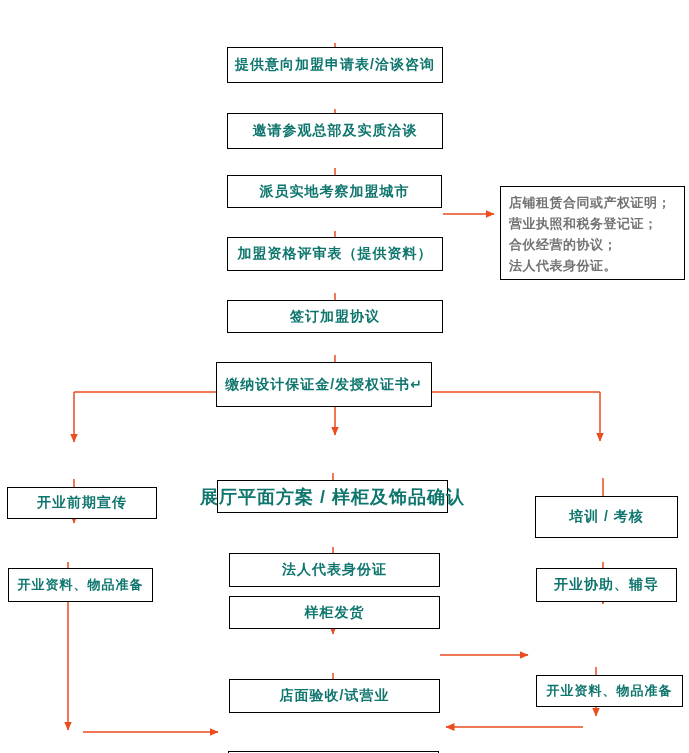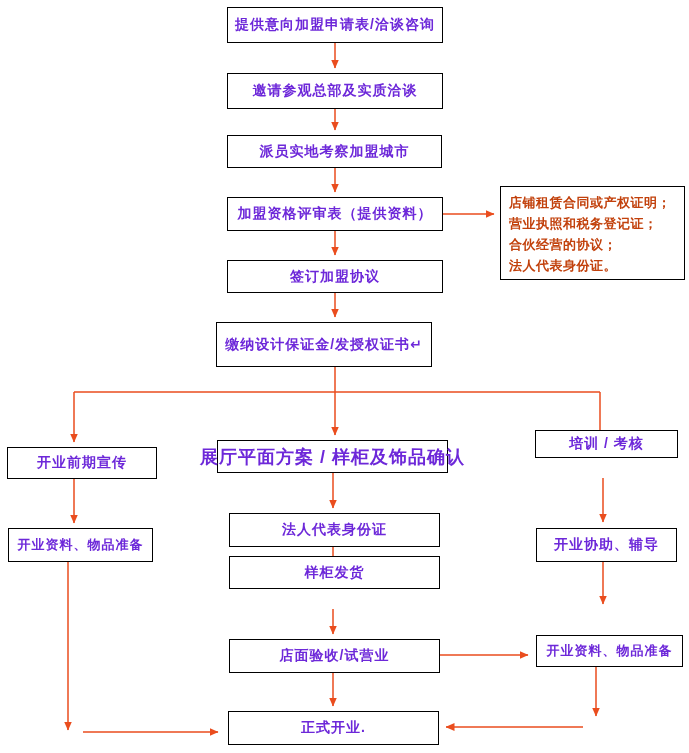--- a/index.html
+++ b/index.html
@@ -3,25 +3,25 @@
 <meta charset="utf-8">
 <style>
   html,body{margin:0;padding:0;background:#ffffff;}
   .canvas{
     position:relative;width:689px;height:753px;background:#ffffff;overflow:hidden;
     font-family:"Liberation Sans","DejaVu Sans",sans-serif;
   }
   .box{
     position:absolute;box-sizing:border-box;background:#ffffff;border:1px solid #000000;
     display:flex;align-items:center;justify-content:center;text-align:center;
-    font-weight:bold;font-size:14px;color:#6d28d9;letter-spacing:1px;white-space:nowrap;
+    font-weight:bold;font-size:14px;color:#0f766e;letter-spacing:1px;white-space:nowrap;margin-top:40px;
   }
   .note{
     position:absolute;box-sizing:border-box;background:#ffffff;border:1px solid #000000;
-    padding:5px 8px;font-weight:bold;font-size:13px;line-height:21px;color:#c2410c;
+    padding:5px 8px;font-weight:bold;font-size:13px;line-height:21px;color:#737373;
     letter-spacing:0.5px;
   }
   svg.connectors{position:absolute;left:0;top:0;width:689px;height:753px;}
   svg.connectors line{stroke:#EA4D1E;stroke-width:1.5;}
 </style>
 </head>
 <body>
 
 <div class="canvas">
 
@@ -76,17 +76,17 @@
 
   <div class="box" style="left:7px;top:447px;width:150px;height:32px;">开业前期宣传</div>
   <div class="box" style="left:8px;top:528px;width:145px;height:34px;font-size:13px;">开业资料、物品准备</div>
 
   <div class="box" style="left:217px;top:440px;width:231px;height:33px;font-size:18px;">展厅平面方案 / 样柜及饰品确认</div>
   <div class="box" style="left:229px;top:513px;width:211px;height:34px;">法人代表身份证</div>
   <div class="box" style="left:229px;top:556px;width:211px;height:33px;">样柜发货</div>
   <div class="box" style="left:229px;top:639px;width:211px;height:34px;">店面验收/试营业</div>
   <div class="box" style="left:228px;top:711px;width:211px;height:34px;">正式开业.</div>
 
-  <div class="box" style="left:535px;top:430px;width:143px;height:28px;">培训 / 考核</div>
+  <div class="box" style="left:535px;top:456px;width:143px;height:42px;">培训 / 考核</div>
   <div class="box" style="left:536px;top:528px;width:141px;height:34px;">开业协助、辅导</div>
   <div class="box" style="left:536px;top:635px;width:147px;height:32px;font-size:13px;">开业资料、物品准备</div>
 
 </div>
 
 </body></html>

